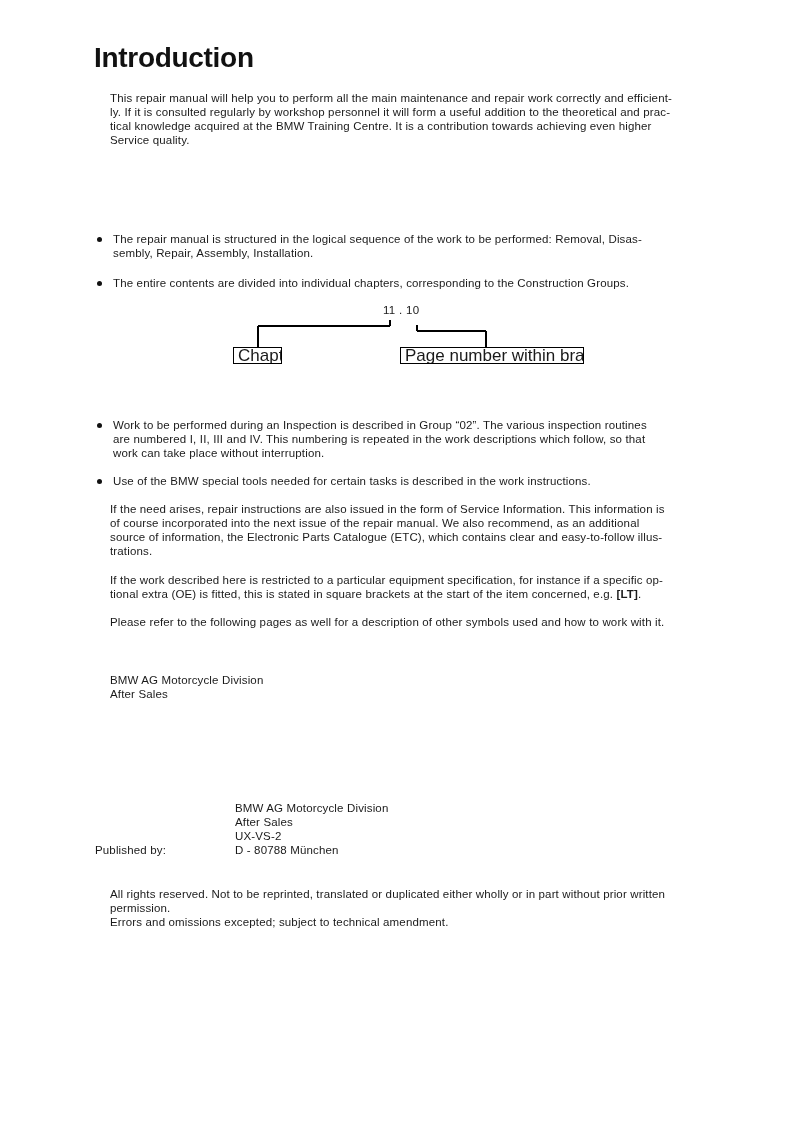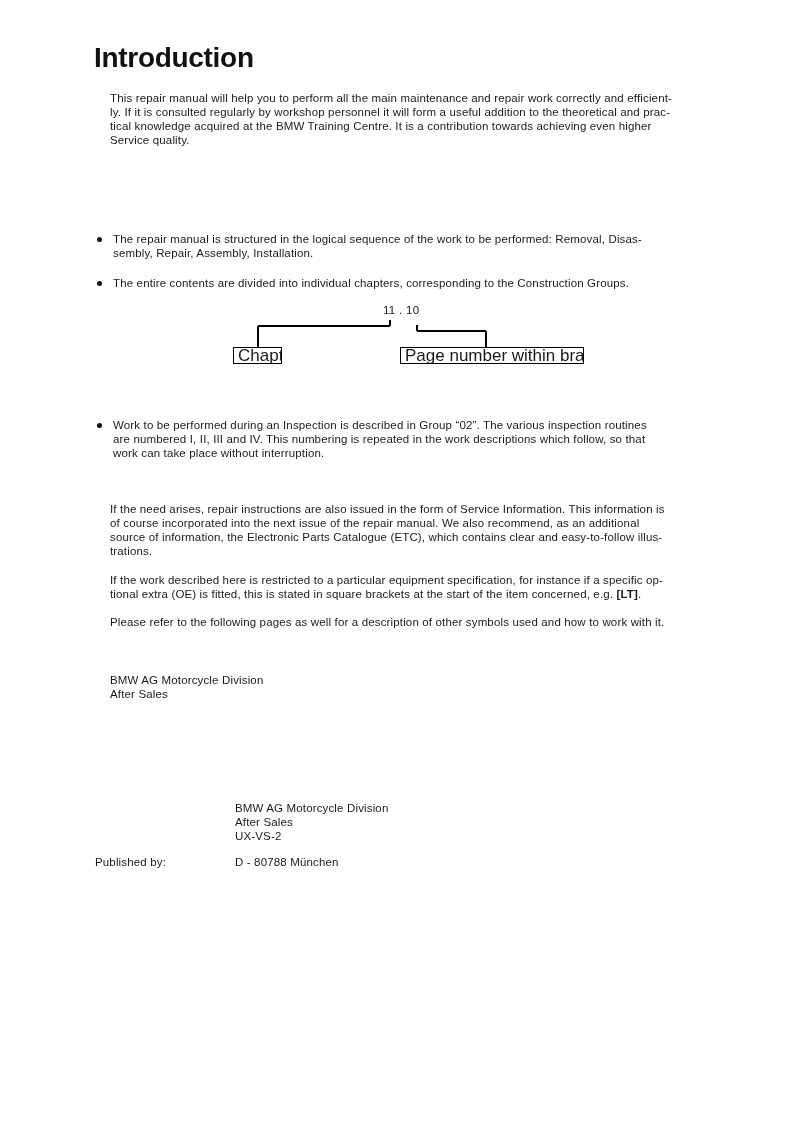--- a/index.html
+++ b/index.html
@@ -85,21 +85,21 @@
     position: absolute;
     left: 95px;
     width: 640px;
     display: flex;
     align-items: flex-end;
     font-size: 11.5px;
     line-height: 14px;
     letter-spacing: 0.15px;
   }
   .publabel { width: 140px; flex-shrink: 0; }
-  .pubcity { margin-top: 12px; }
+  .pubcity { }
   strong { font-weight: 700; }
 </style>
 </head>
 <body>
 
 <div class="page">
 
   <h1 class="title">Introduction</h1>
 
   <p class="para" style="top:91px">This repair manual will help you to perform all the main maintenance and repair work correctly and efficient-
@@ -128,20 +128,24 @@
     <div class="dbox pagenum">Page number within brackets</div>
   </div>
 
   <div class="bullet" style="top:418px">
     <span class="dot"></span>
     <span class="btext">Work to be performed during an Inspection is described in Group “02”. The various inspection routines
 are numbered I, II, III and IV. This numbering is repeated in the work descriptions which follow, so that
 work can take place without interruption.</span>
   </div>
 
+  <div class="bullet" style="top:474px">
+    <span class="dot"></span>
+    <span class="btext">Use of the BMW special tools needed for certain tasks is described in the work instructions.</span>
+  </div>
 
   <p class="para" style="top:502px">If the need arises, repair instructions are also issued in the form of Service Information. This information is
 of course incorporated into the next issue of the repair manual. We also recommend, as an additional
 source of information, the Electronic Parts Catalogue (ETC), which contains clear and easy-to-follow illus-
 trations.</p>
 
   <p class="para" style="top:573px"><span>If the work described here is restricted to a particular equipment specification, for instance if a specific op-
 tional extra (OE) is fitted, this is stated in square brackets at the start of the item concerned, e.g. </span><strong>[LT]</strong><span>.</span></p>
 
   <p class="para" style="top:615px">Please refer to the following pages as well for a description of other symbols used and how to work with it.</p>
@@ -152,15 +156,18 @@
   <div class="pubrow" style="top:801px">
     <span class="publabel">Published by:</span>
     <span>
       <span class="pre" style="display:block">BMW AG Motorcycle Division
 After Sales
 UX-VS-2</span>
       <span class="pre pubcity" style="display:block">D - 80788 München</span>
     </span>
   </div>
 
+  <p class="para" style="top:887px">All rights reserved. Not to be reprinted, translated or duplicated either wholly or in part without prior written
+permission.
+Errors and omissions excepted; subject to technical amendment.</p>
 
 
 </div>
 
 </body></html>

